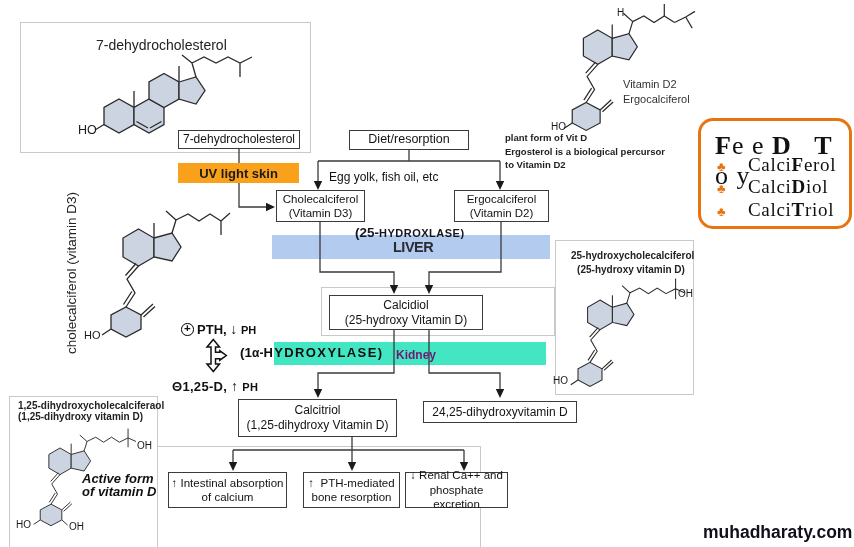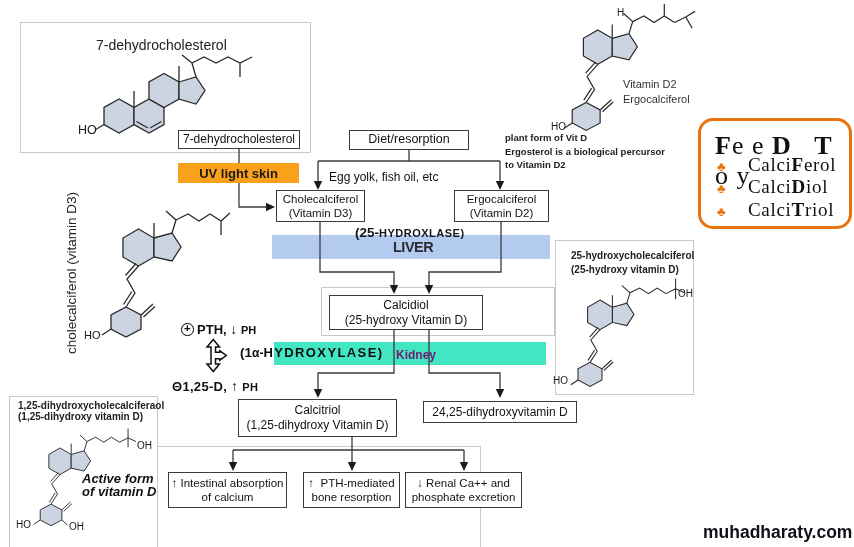--- a/index.html
+++ b/index.html
@@ -109,34 +109,34 @@
 
 <div class="b" style="left:178px;top:130px;width:122px;height:19px;font-size:12px;">7-dehydrocholesterol</div>
 <div class="b" style="left:349px;top:130px;width:120px;height:20px;font-size:12.5px;">Diet/resorption</div>
 <div class="b" style="left:276px;top:190px;width:89px;height:32px;font-size:11.5px;">Cholecalciferol<br>(Vitamin D3)</div>
 <div class="b" style="left:454px;top:190px;width:95px;height:32px;font-size:11.5px;">Ergocalciferol<br>(Vitamin D2)</div>
 <div class="b" style="left:329px;top:295px;width:154px;height:35px;font-size:12px;">Calcidiol<br>(25-hydroxy Vitamin D)</div>
 <div class="b" style="left:238px;top:399px;width:159px;height:38px;font-size:12px;">Calcitriol<br>(1,25-dihydroxy Vitamin D)</div>
 <div class="b" style="left:423px;top:401px;width:154px;height:22px;font-size:12px;">24,25-dihydroxyvitamin D</div>
 <div class="b" style="left:168px;top:472px;width:119px;height:36px;font-size:11.5px;">↑ Intestinal absorption<br>of calcium</div>
 <div class="b" style="left:303px;top:472px;width:97px;height:36px;font-size:11.5px;">↑&nbsp; PTH-mediated<br>bone resorption</div>
-<div class="b" style="left:405px;top:472px;width:117px;height:36px;font-size:11.5px;">↓ Renal Ca++ and<br>phosphate excretion</div>
+<div class="b" style="left:405px;top:472px;width:103px;height:36px;font-size:11.5px;">↓ Renal Ca++ and<br>phosphate excretion</div>
 
 <div class="t" style="left:355px;top:223px;font-weight:bold;color:#16161e;">
   <span style="font-size:13.5px;">(25-</span><span style="font-size:11px;letter-spacing:0.5px;">HYDROXLASE)</span></div>
 <div class="t" style="left:393px;top:239px;font-weight:bold;font-size:14.5px;color:#2b2b33;letter-spacing:-0.5px;">LIVER</div>
 <div class="t" style="left:240px;top:343px;font-weight:bold;color:#0d0d0d;">
   <span style="font-size:13.5px;">(1</span><span style="font-size:12px;">α-</span><span style="font-size:13px;letter-spacing:1.4px;">HYDROXYLASE)</span></div>
 <div class="t" style="left:396px;top:348px;font-weight:bold;font-size:12px;color:#701a75;">Kidney</div>
 
 <div class="t" style="left:96px;top:37px;font-size:14px;color:#222;">7-dehydrocholesterol</div>
 <div class="t" style="left:329px;top:170px;font-size:12px;">Egg yolk, fish oil, etc</div>
 <div class="t" style="left:505px;top:131px;font-size:9.5px;font-weight:bold;line-height:13.5px;color:#222;">plant form of Vit D<br>Ergosterol is a biological percursor<br>to Vitamin D2</div>
 <div class="t" style="left:623px;top:77px;font-size:11px;line-height:15px;color:#333;">Vitamin D2<br>Ergocalciferol</div>
-<div class="t" style="left:571px;top:249px;font-size:10px;font-weight:bold;line-height:14px;color:#222;text-align:left;width:120px;">25-hydroxycholecalciferol<br>(25-hydroxy vitamin D)</div>
+<div class="t" style="left:571px;top:249px;font-size:10px;font-weight:bold;line-height:14px;color:#222;text-align:center;width:120px;">25-hydroxycholecalciferol<br>(25-hydroxy vitamin D)</div>
 <div class="t" style="left:18px;top:400px;font-size:10px;font-weight:bold;line-height:11px;color:#222;">1,25-dihydroxycholecalciferaol<br>(1,25-dihydroxy vitamin D)</div>
 <div class="t" style="left:82px;top:472px;font-size:13px;font-weight:bold;font-style:italic;line-height:13px;color:#111;">Active form<br>of vitamin D</div>
 <div class="t" style="left:57px;top:273px;font-size:13.5px;color:#222;transform:translate(-50%,-50%) rotate(-90deg);transform-origin:center;left:71px;">cholecalciferol (vitamin D3)</div>
 <div class="t" style="left:703px;top:522px;font-size:17.5px;font-weight:bold;color:#10101c;">muhadharaty.com</div>
 
 <div class="t" style="left:181px;top:321px;font-weight:bold;font-size:13px;">
   <span style="display:inline-block;width:10.5px;height:10.5px;border:1.5px solid #000;border-radius:50%;position:relative;vertical-align:-1.5px;"><span style="position:absolute;left:50%;top:50%;transform:translate(-50%,-56%);font-size:11.5px;font-weight:bold;">+</span></span>
   PTH, <span style="font-size:14px;">↓</span> <span style="font-size:11px;">PH</span></div>
 <div class="t" style="left:172px;top:378px;font-weight:bold;font-size:13px;letter-spacing:0.3px;">Θ1,25-D, <span style="font-size:14px;">↑</span> <span style="font-size:11px;">PH</span></div>
 

